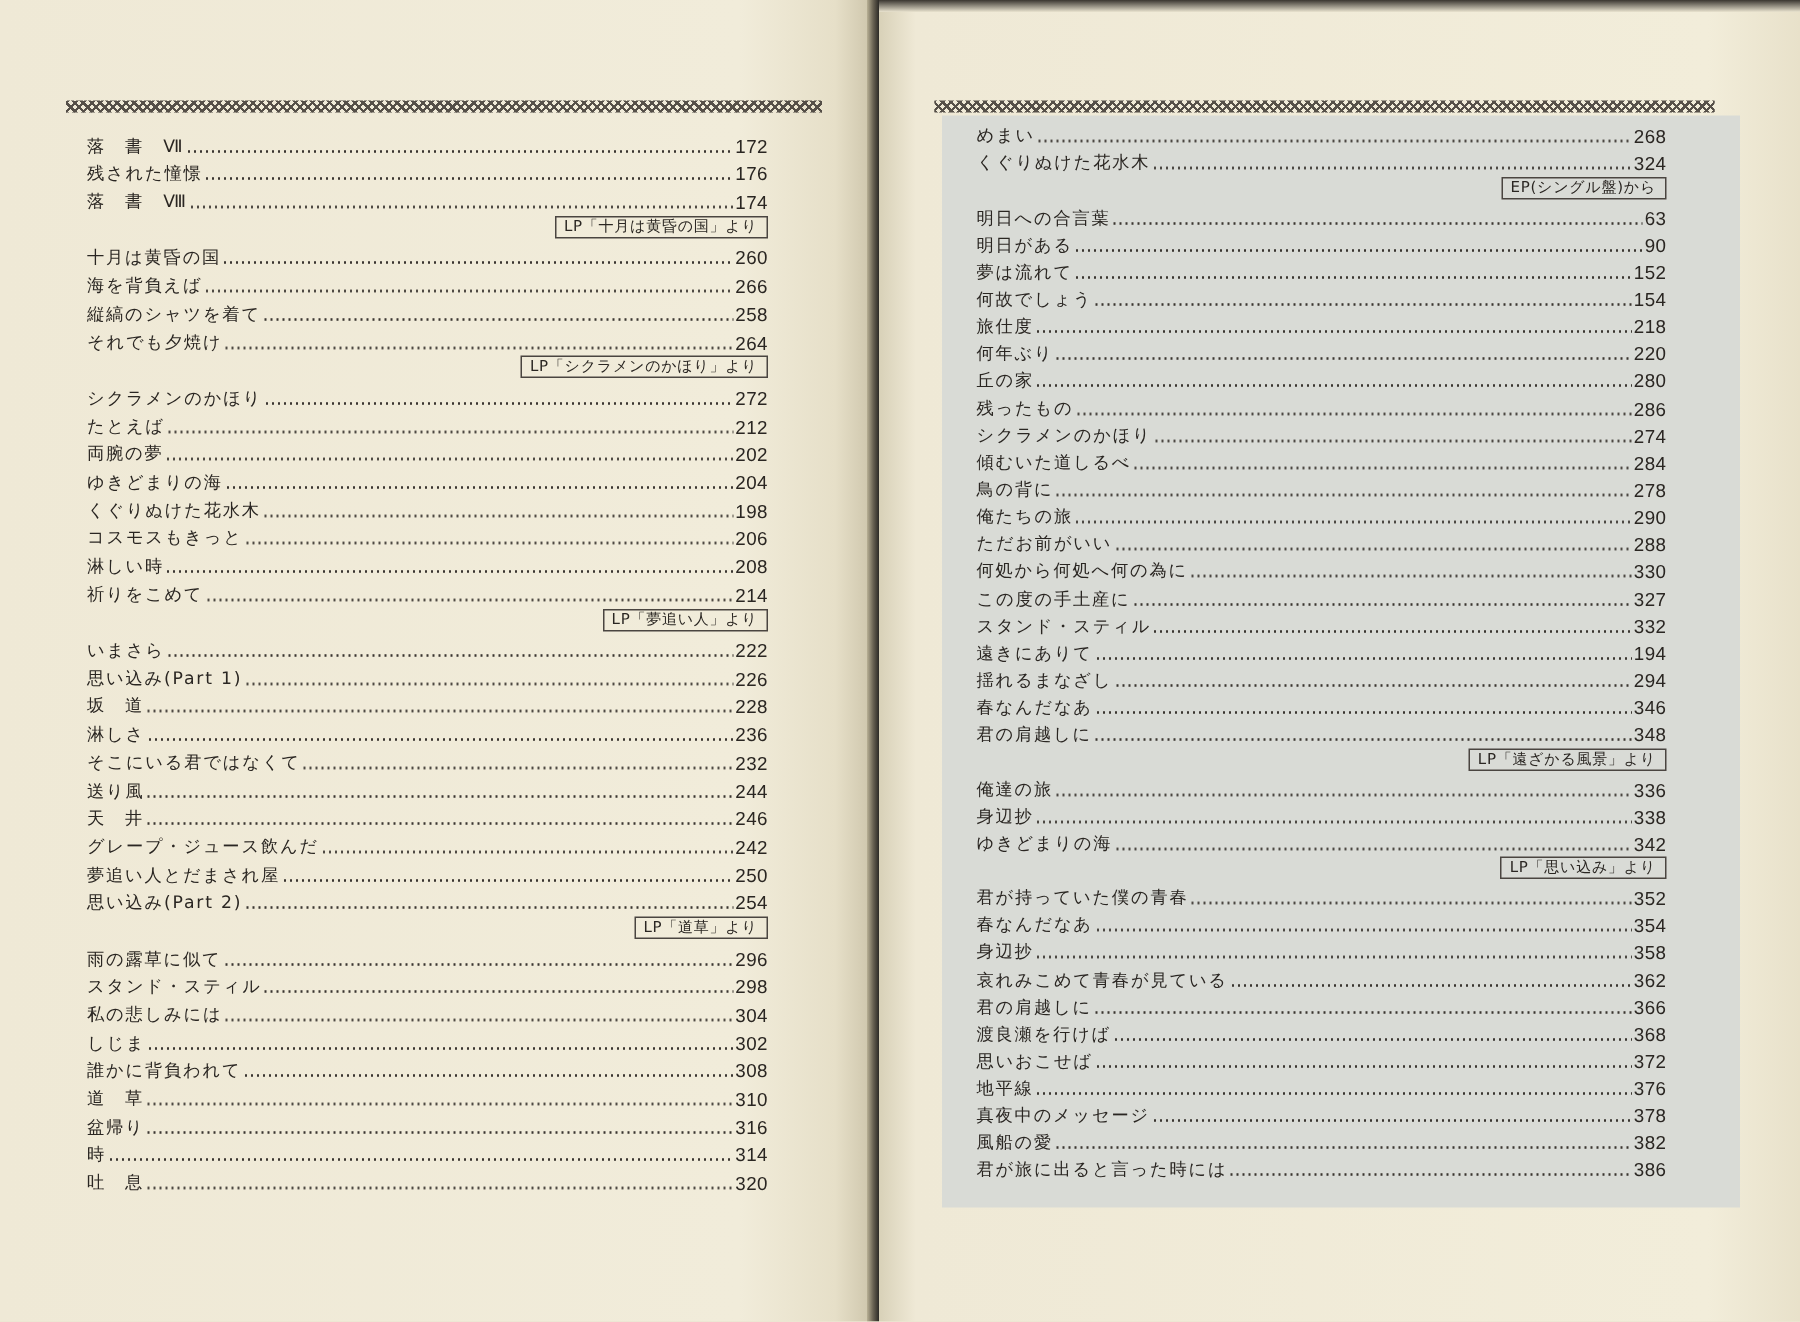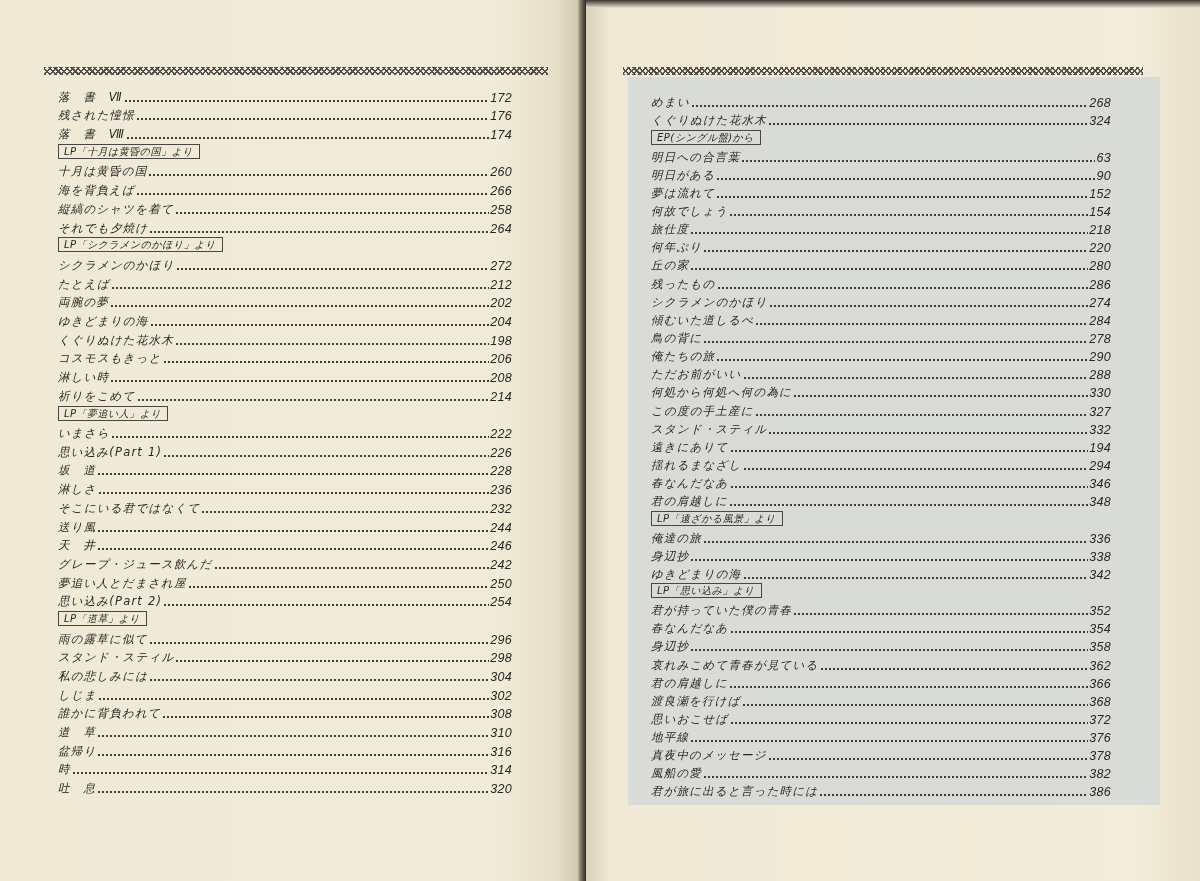--- a/index.html
+++ b/index.html
@@ -29,43 +29,43 @@
   .ornament {
     position:absolute; height:8px; top:67px;
     background-image:
       repeating-linear-gradient(45deg, #3b3530 0 1.5px, transparent 1.5px 4px),
       repeating-linear-gradient(-45deg, #3b3530 0 1.5px, transparent 1.5px 4px);
     opacity:.85;
   }
   .orn-left { left:44px; width:504px; }
   .orn-right { left:623px; width:520px; }
 
-  .toc { position:absolute;font-style:italic; }
+  .toc { position:absolute; }
   .toc-left { left:58px; top:86px; width:454px; }
   .toc-right-box {
     position:absolute; left:628px; top:77px; width:532px; height:728px;
     background:#d9dbd6;
   }
-  .toc-right { position:absolute; left:651px; top:80px; width:460px;margin-top:12px; }
+  .toc-right { position:absolute; left:651px; top:80px; width:460px; }
 
   .row {
     display:flex; align-items:flex-end; height:18.7px;
     font-size:11.5px; letter-spacing:1.2px; white-space:nowrap;
   }
   .row .title { flex:0 0 auto; }
   .row .dots {
     flex:1 1 auto; margin:0 1px 3px 1px; height:2px;
     background-image: radial-gradient(circle, #3a3530 0.7px, transparent 0.9px);
     background-size:4px 2px; background-repeat:repeat-x;
   }
   .row .page-num {
     flex:0 0 auto; font-family:"Liberation Sans", sans-serif; font-size:12.5px;
     letter-spacing:0.3px;
   }
-  .row.section { align-items:center; }
+  .row.section { align-items:center;justify-content:flex-end; }
   .section-label {
     display:inline-block; border:1px solid #4a4540; padding:0 6px 0 5px;
     font-size:10px; line-height:13px; letter-spacing:0.5px; background:transparent;
   }
   .toc-right .row { height:18.15px; }
 </style>
 </head>
 <body>
 
 <div class="page page-left"></div>

